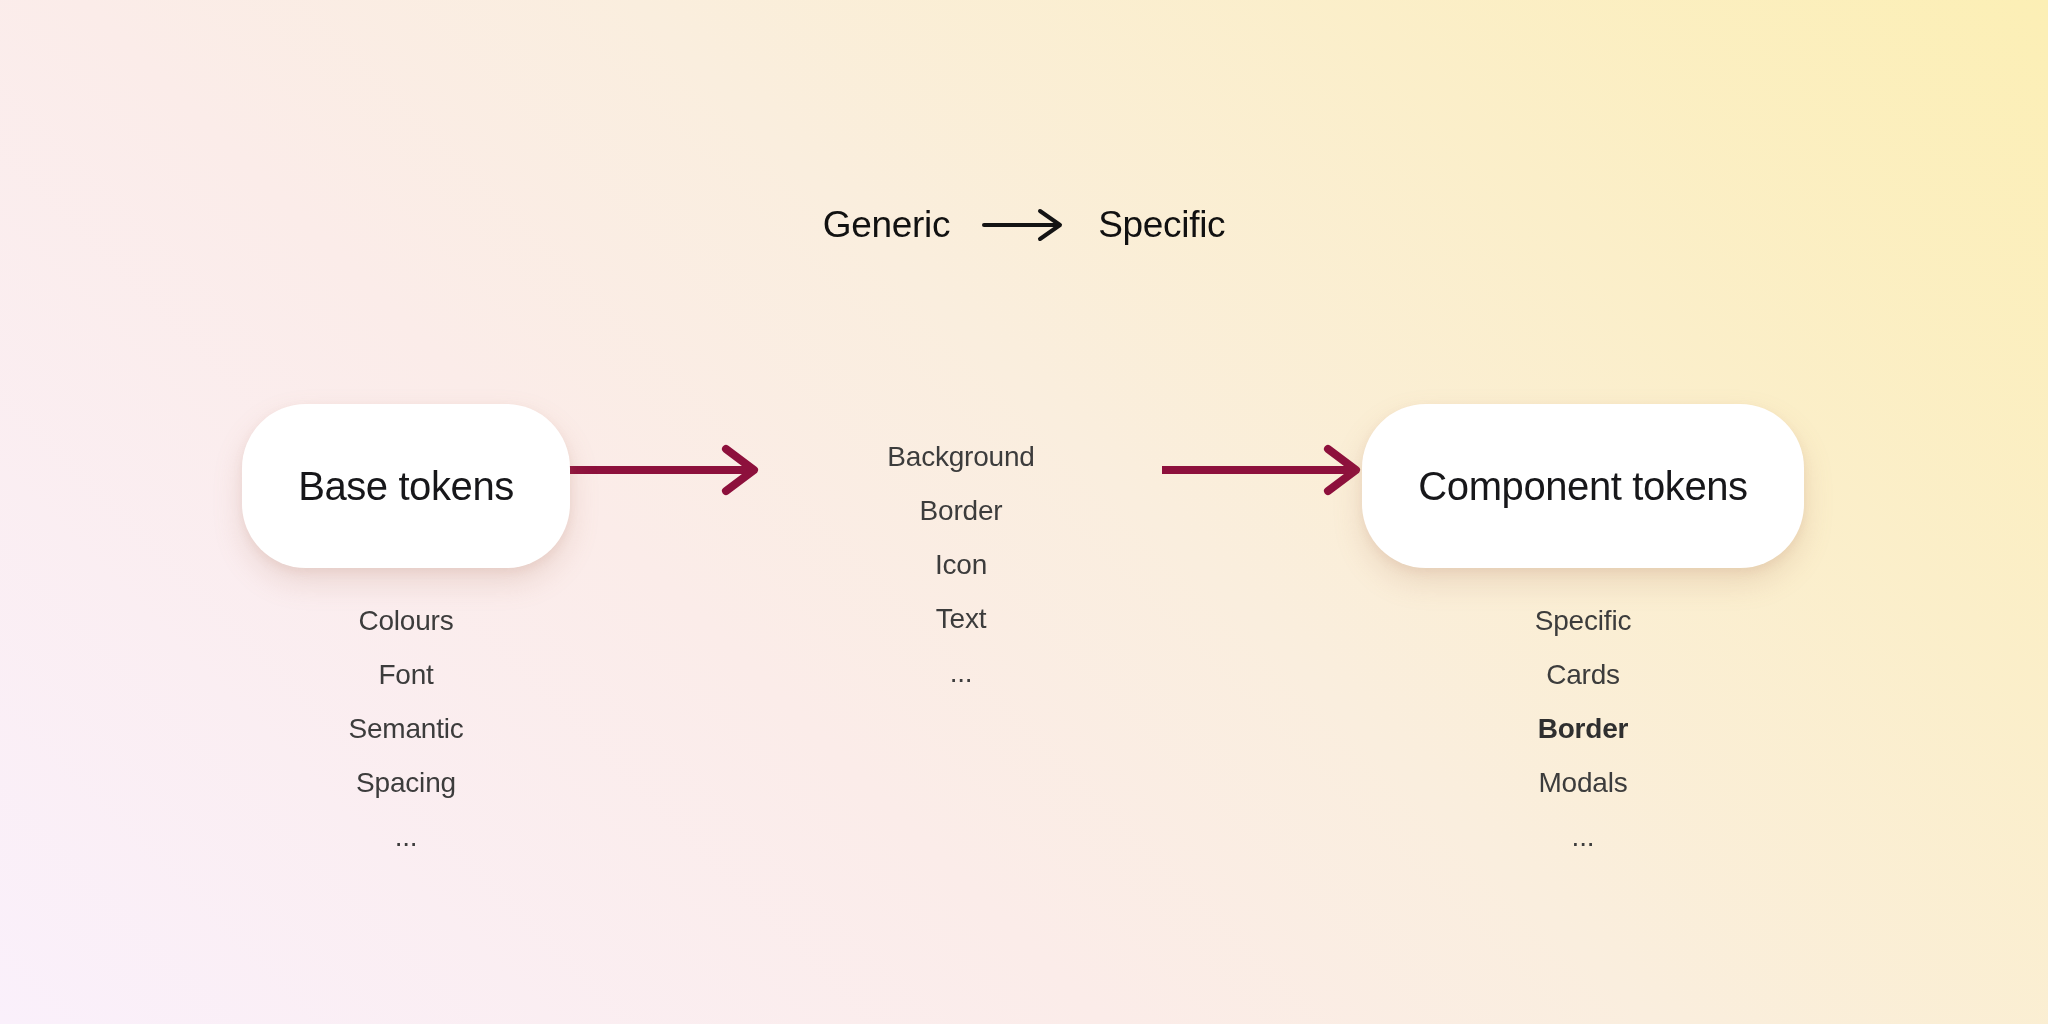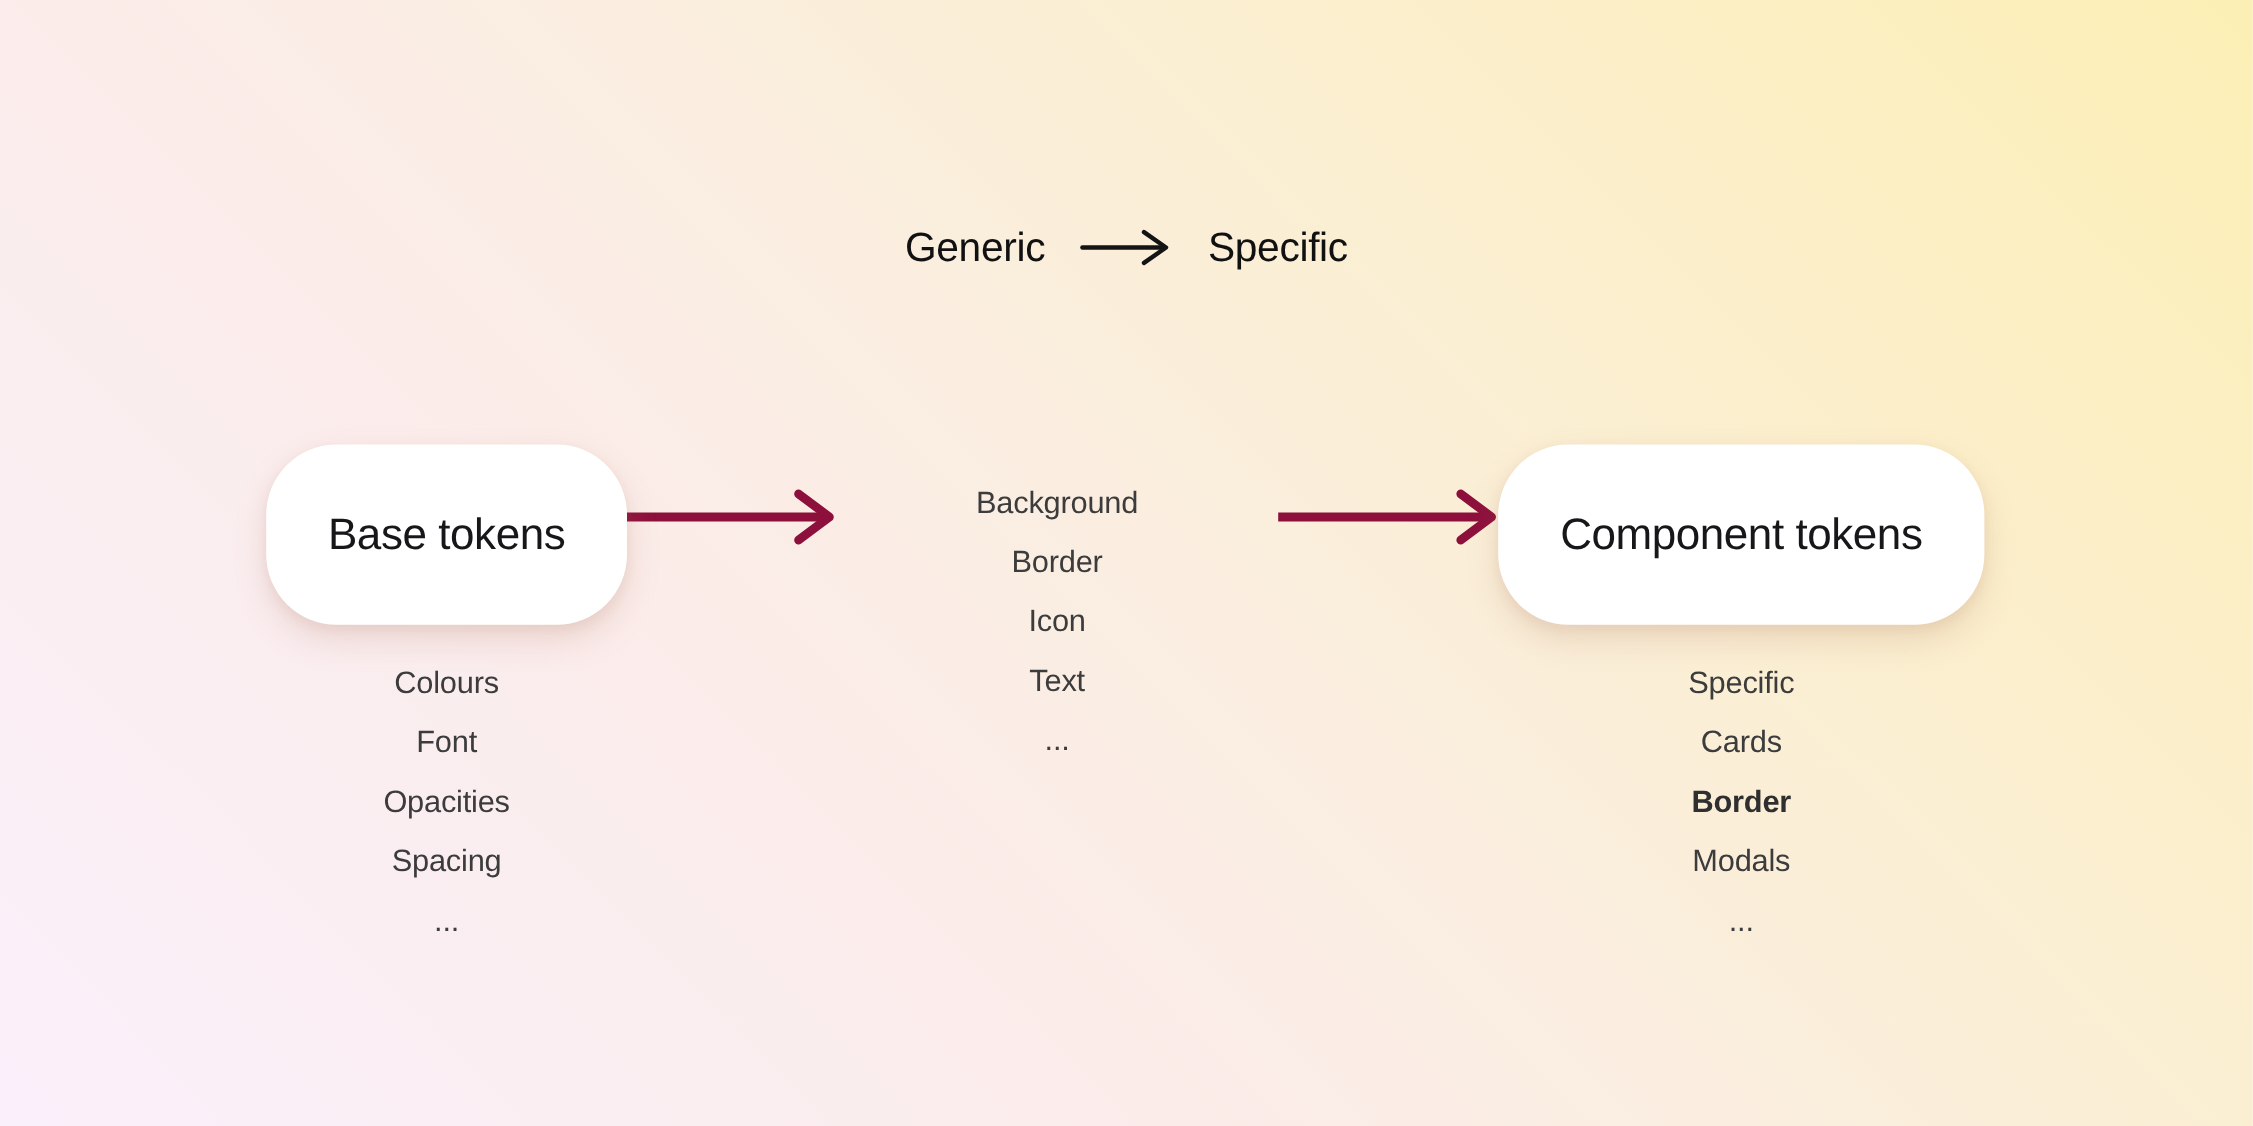--- a/index.html
+++ b/index.html
@@ -108,21 +108,21 @@
     <polyline points="170,9 198,30 170,51" fill="none" stroke="var(--accent, #8D103C)" stroke-width="8" stroke-linecap="round" stroke-linejoin="round"></polyline>
   </svg>
 
   <section class="node node-1">
     <div class="pill">
       <span>Base tokens</span>
     </div>
     <ul class="items">
       <li>Colours</li>
       <li>Font</li>
-      <li>Opacities</li>
+      <li>Semantic</li>
       <li>Spacing</li>
       <li>...</li>
     </ul>
   </section>
 
   <section class="node node-2">
     <ul class="items">
       <li>Background</li>
       <li>Border</li>
       <li>Icon</li>

